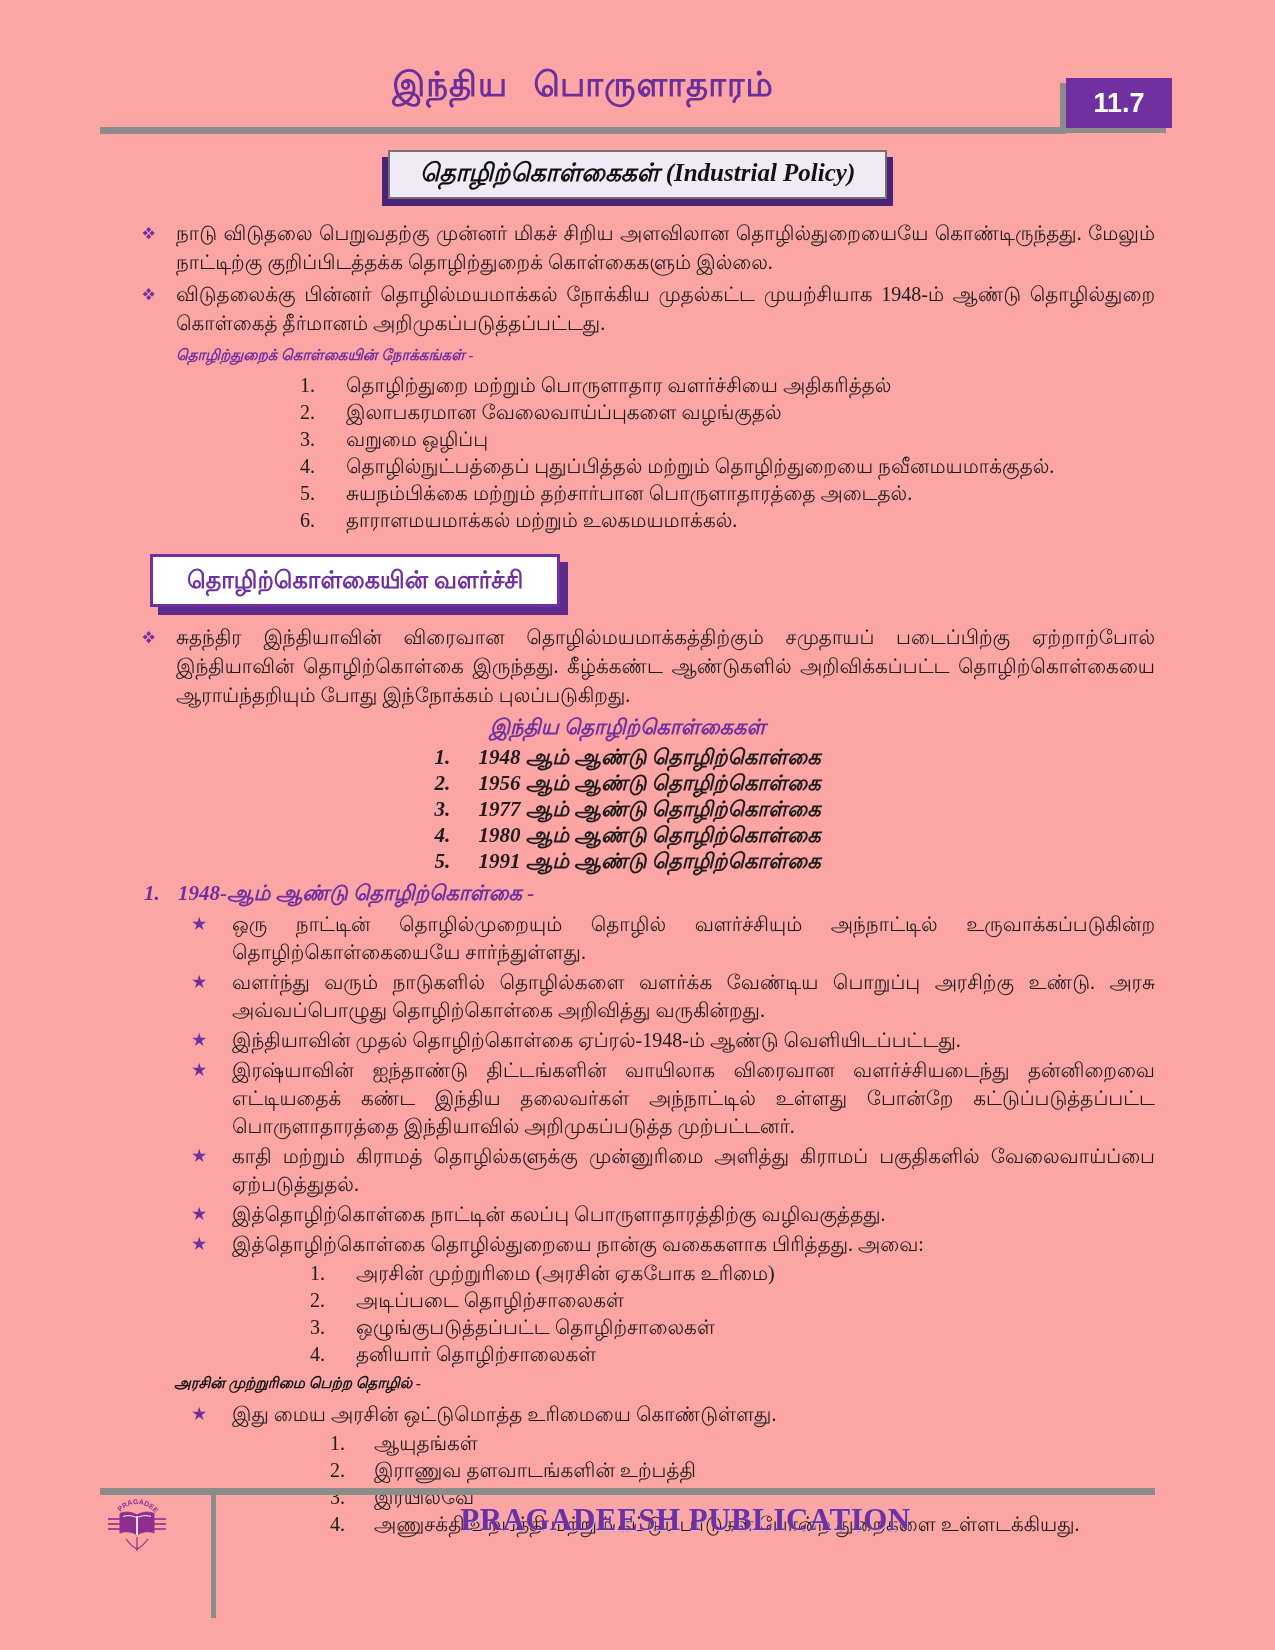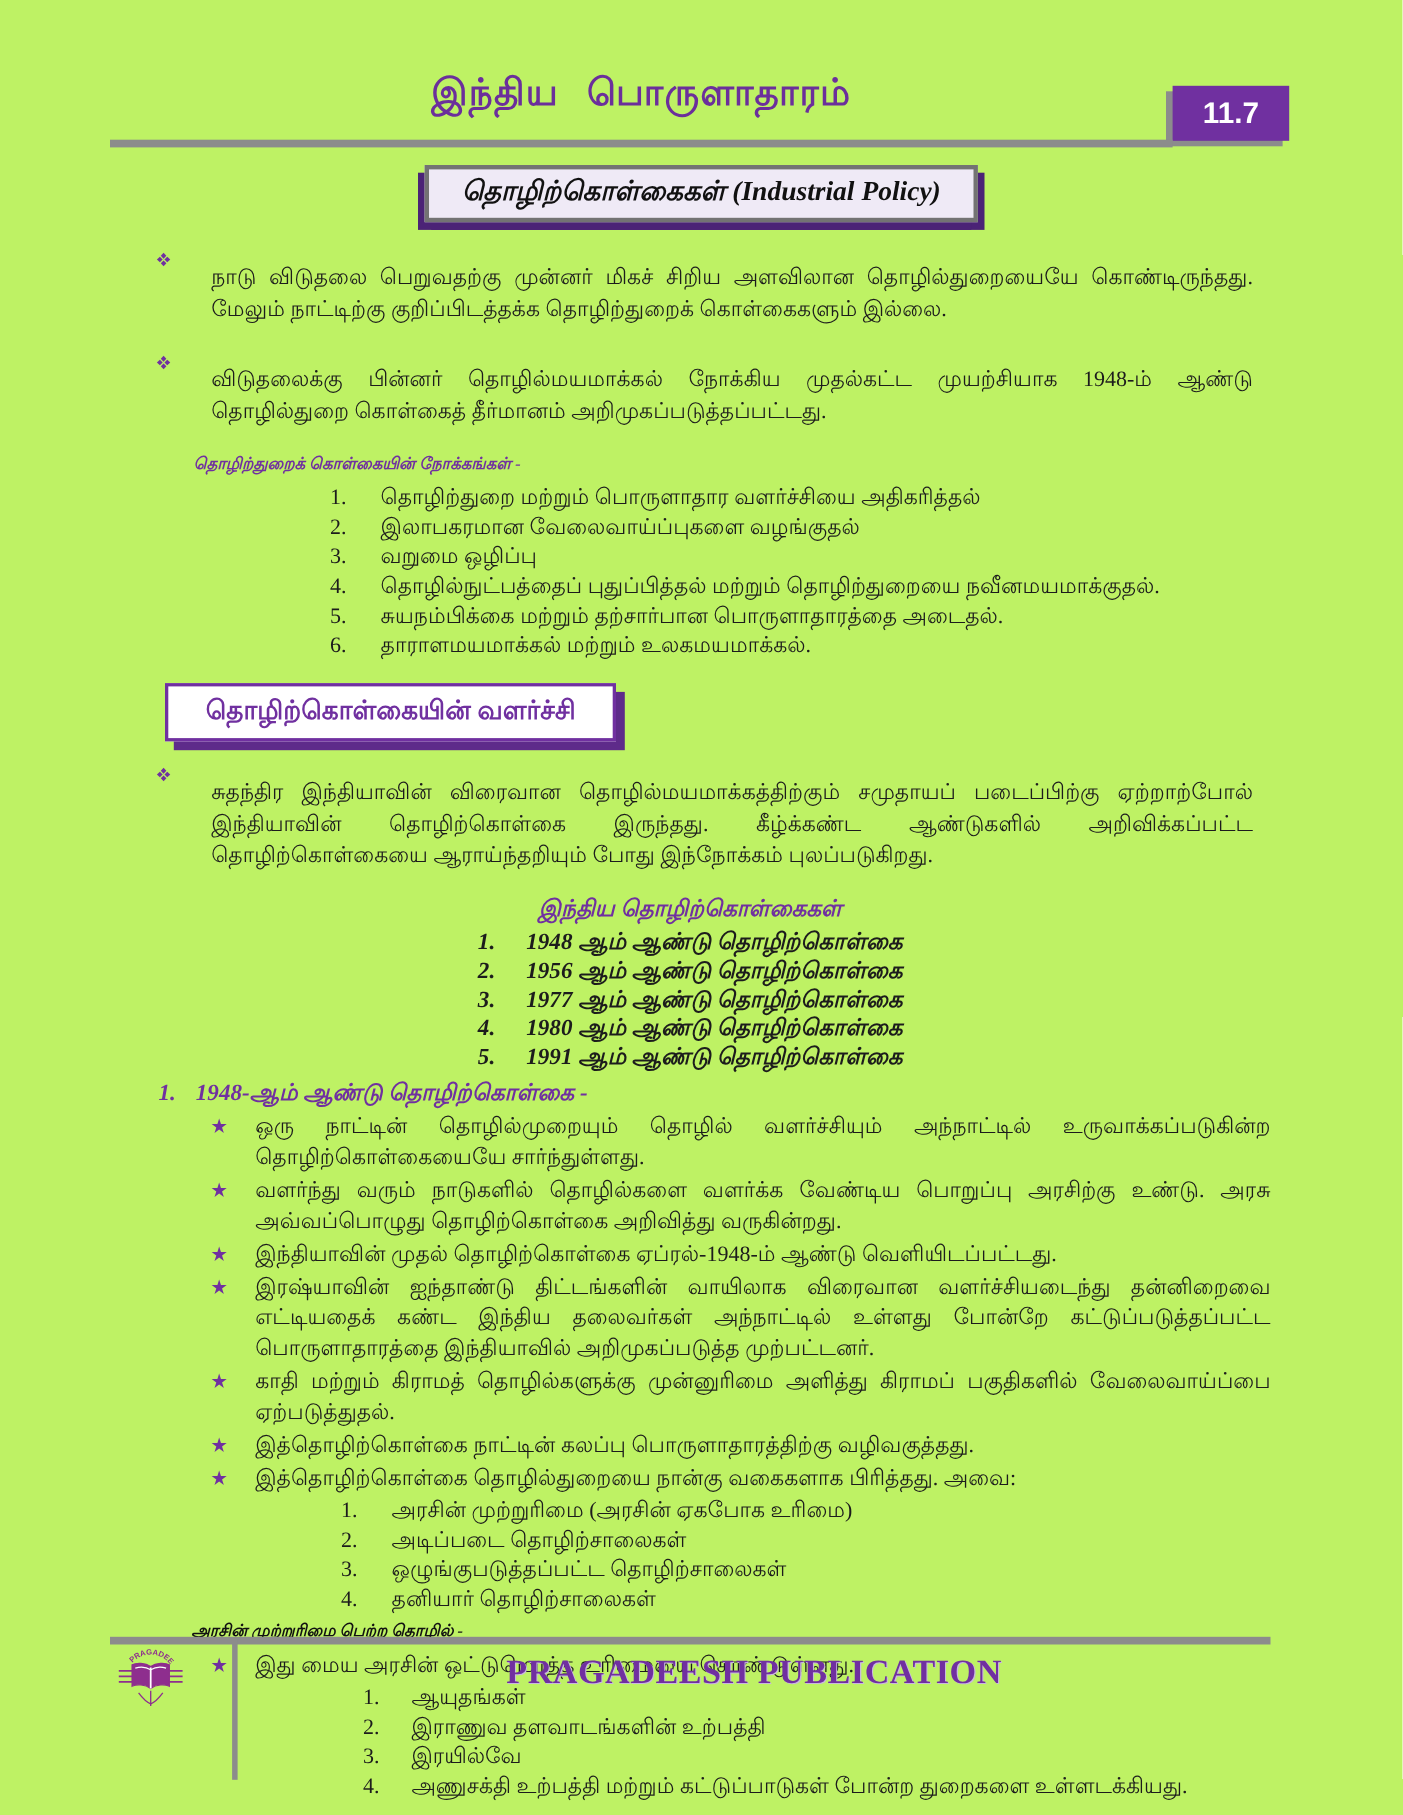--- a/index.html
+++ b/index.html
@@ -1,49 +1,49 @@
 <!DOCTYPE html>
 <html lang="ta"><head>
 <meta charset="utf-8">
 <style>
   html,body{margin:0;padding:0;background:#fff;}
   .page{
-    position:relative;width:1275px;height:1650px;overflow:hidden;background:#bef264;
+    position:relative;width:1275px;height:1650px;overflow:hidden;background:#fca5a5;
     font-family:"Liberation Serif","DejaVu Serif",serif;color:#1c1c1c;
   }
   
   .hdr{position:relative;height:138px;}
   .hdr-title{
     margin:0;padding-top:66px;margin-left:100px;width:966px;text-align:center;
     font-size:34px;font-weight:bold;color:#6b2f9b;word-spacing:16px;letter-spacing:1px;
   }
   .page-num{
     position:absolute;top:78px;right:103px;width:106px;height:50px;background:#7030A0;
     color:#fff;font-family:"Liberation Sans","DejaVu Sans",sans-serif;font-weight:bold;
     font-size:27px;display:flex;align-items:center;justify-content:center;
     box-shadow:-6px 5px 0 #8C8C8C;
   }
   .top-rule{position:absolute;top:127px;left:100px;width:966px;height:7px;background:#8C8C8C;}
   
   .title-box{
     width:fit-content;margin:12px auto 20px auto;padding:7px 30px;
-    background:#EFEAF6;border:4px solid #737373;
+    background:#EFEAF6;border:2px solid #737373;
     box-shadow:-6px 7px 0 #4B2376,6px 7px 0 #4B2376;
     font-size:25px;font-weight:bold;font-style:italic;color:#111;
   }
   .growth-box{
     width:fit-content;margin:20px 0 16px 50px;padding:9px 34px;background:#fff;
     border:3px solid #7030A0;box-shadow:8px 8px 0 #5E2B8A;
     font-size:24px;font-weight:bold;color:#7030A0;
   }
   
   .content{margin:0 120px 0 100px;font-size:20px;line-height:29px;}
   .dia-row{display:flex;margin:0 0 3px 42px;}
   .dia-row .dia{width:34px;flex:none;color:#7030A0;font-size:17px;line-height:29px;}
-  .dia-row p{flex:1;margin:16px;text-align:justify;}
+  .dia-row p{flex:1;margin:0;text-align:justify;}
   .sec-head{
     margin:1px 0 2px 76px;font-size:15px;font-weight:bold;font-style:italic;color:#7030A0;
   }
   .sec-head.black{color:#111;margin-left:74px;}
   ol.plain{list-style:none;margin:0;padding:0;counter-reset:n;}
   ol.plain li{counter-increment:n;position:relative;line-height:27px;text-align:justify;}
   ol.plain li::before{content:counter(n) ".";position:absolute;left:0;}
   ol.objectives{margin-left:200px;}
   ol.objectives li{padding-left:46px;}
   .center-head{

